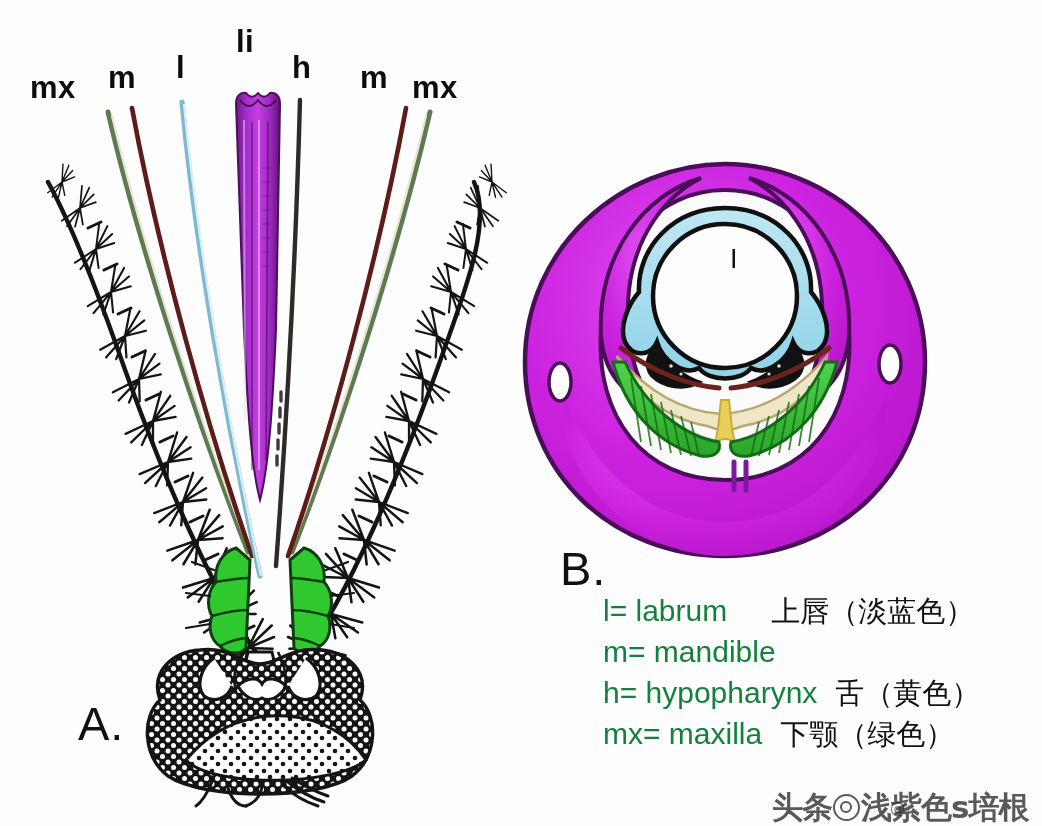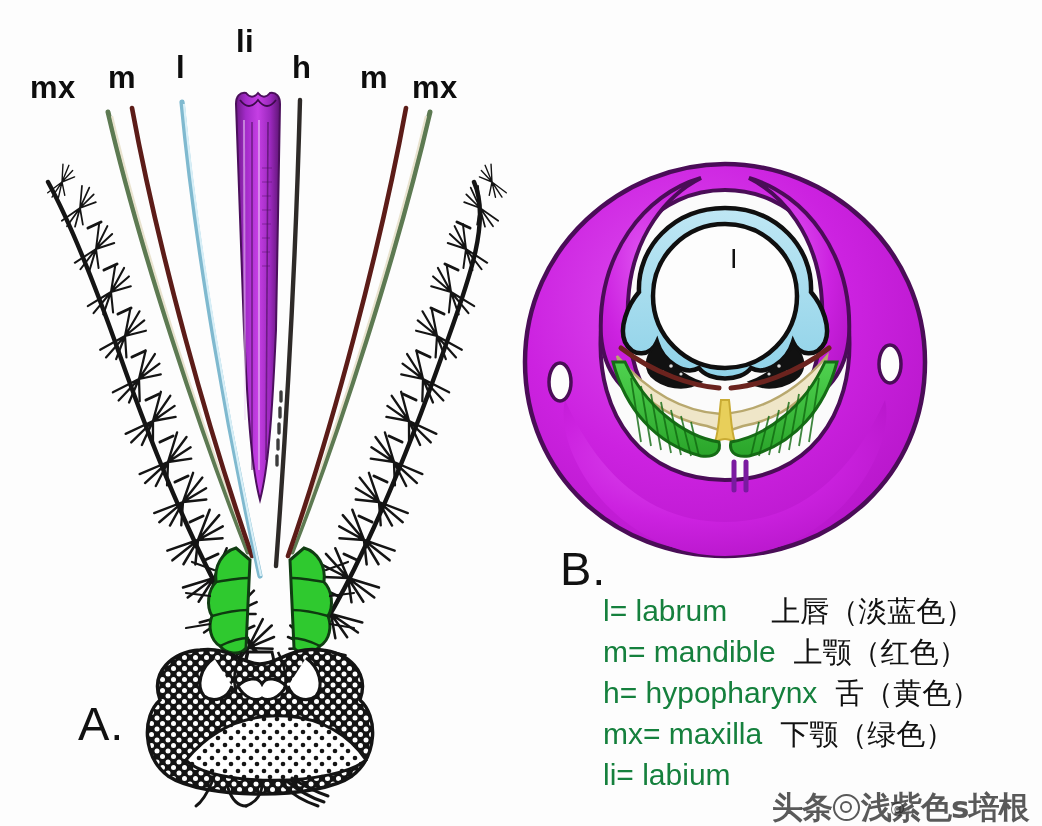--- a/index.html
+++ b/index.html
@@ -455,34 +455,29 @@
 
   <div class="abs panel-letter" style="left:560px;top:545px;">B.</div>
 
   <div class="abs" id="legend">
     <div class="legend-row lr0">
       <span class="legend-abbr">l= labrum</span>
       <span class="legend-cn">上唇（淡蓝色）</span>
     </div>
     <div class="legend-row lr1">
       <span class="legend-abbr">m= mandible</span>
-      <span class="legend-cn">上颚（红色）</span>
     </div>
     <div class="legend-row lr2">
       <span class="legend-abbr">h= hypopharynx</span>
       <span class="legend-cn">舌（黄色）</span>
     </div>
     <div class="legend-row lr3">
       <span class="legend-abbr">mx= maxilla</span>
       <span class="legend-cn">下颚（绿色）</span>
     </div>
-    <div class="legend-row lr4">
-      <span class="legend-abbr">li= labium</span>
-      <span class="legend-cn"></span>
-    </div>
   </div>
 
   <div class="abs" id="watermark">
     <span>头条</span><span class="wm-logo"></span><span>浅紫色s培根</span>
     <span id="wm-sub">@</span>
   </div>
 
 </div>
 
 </body></html>

